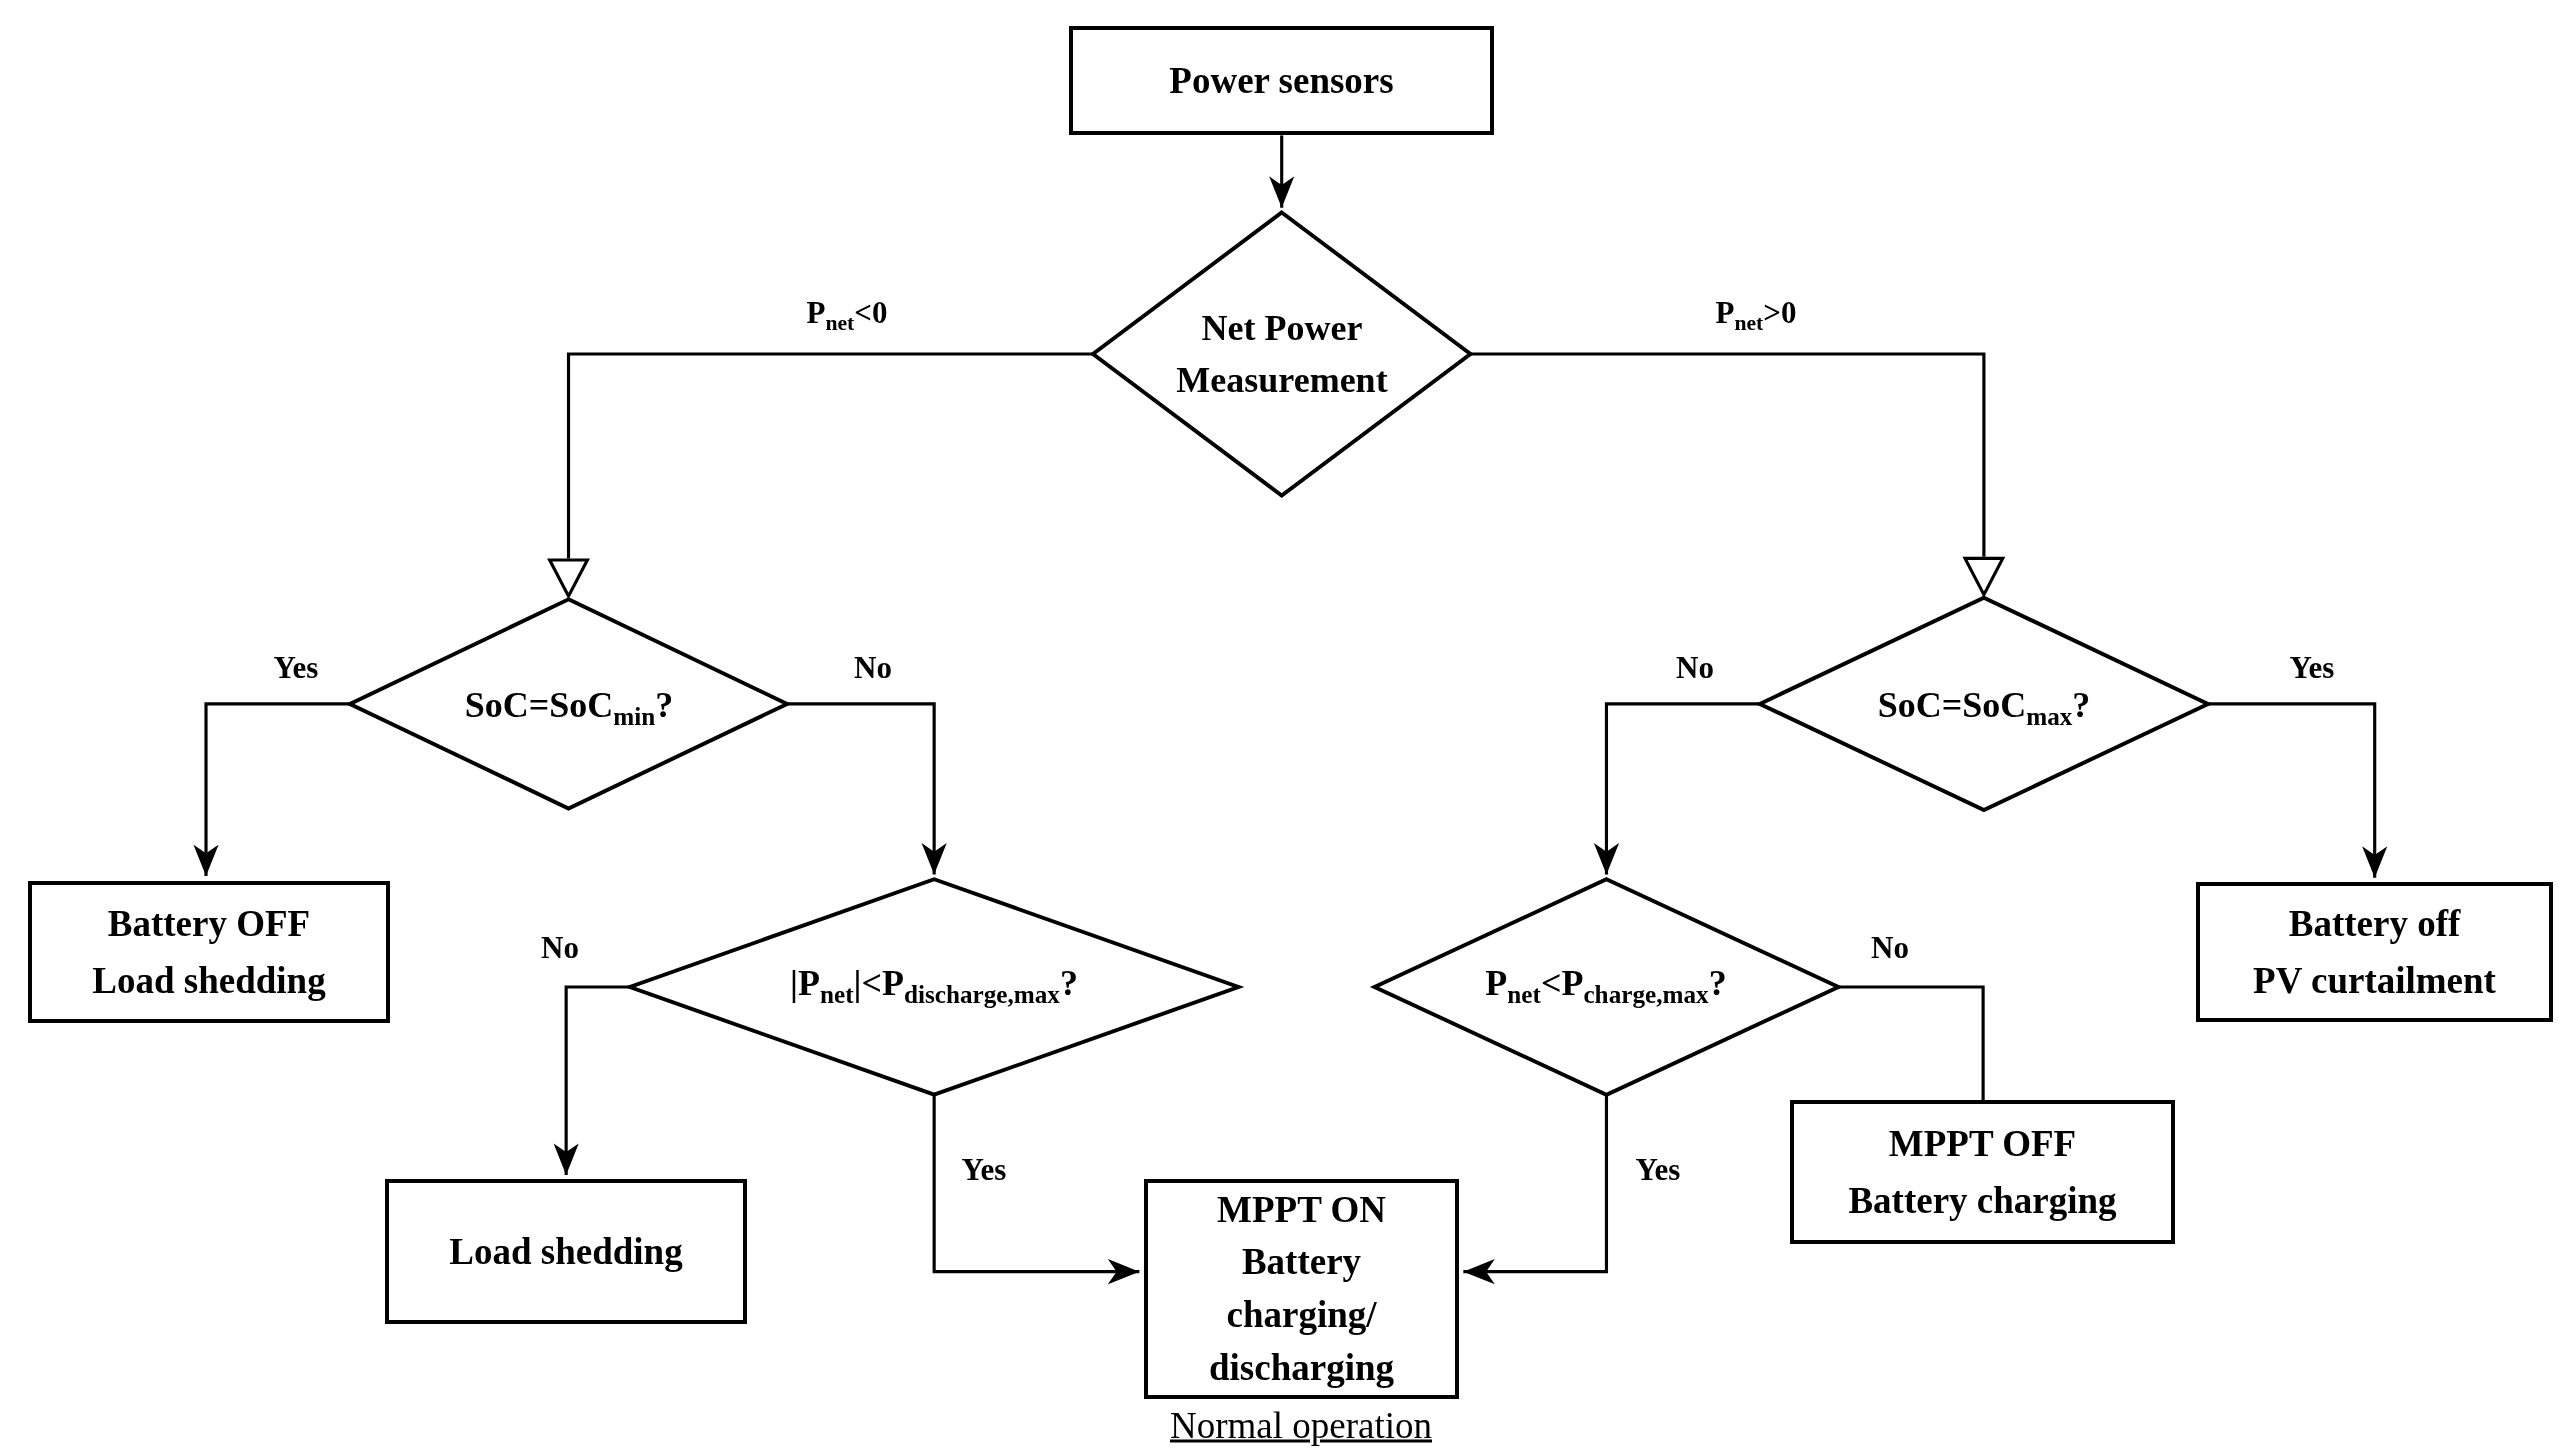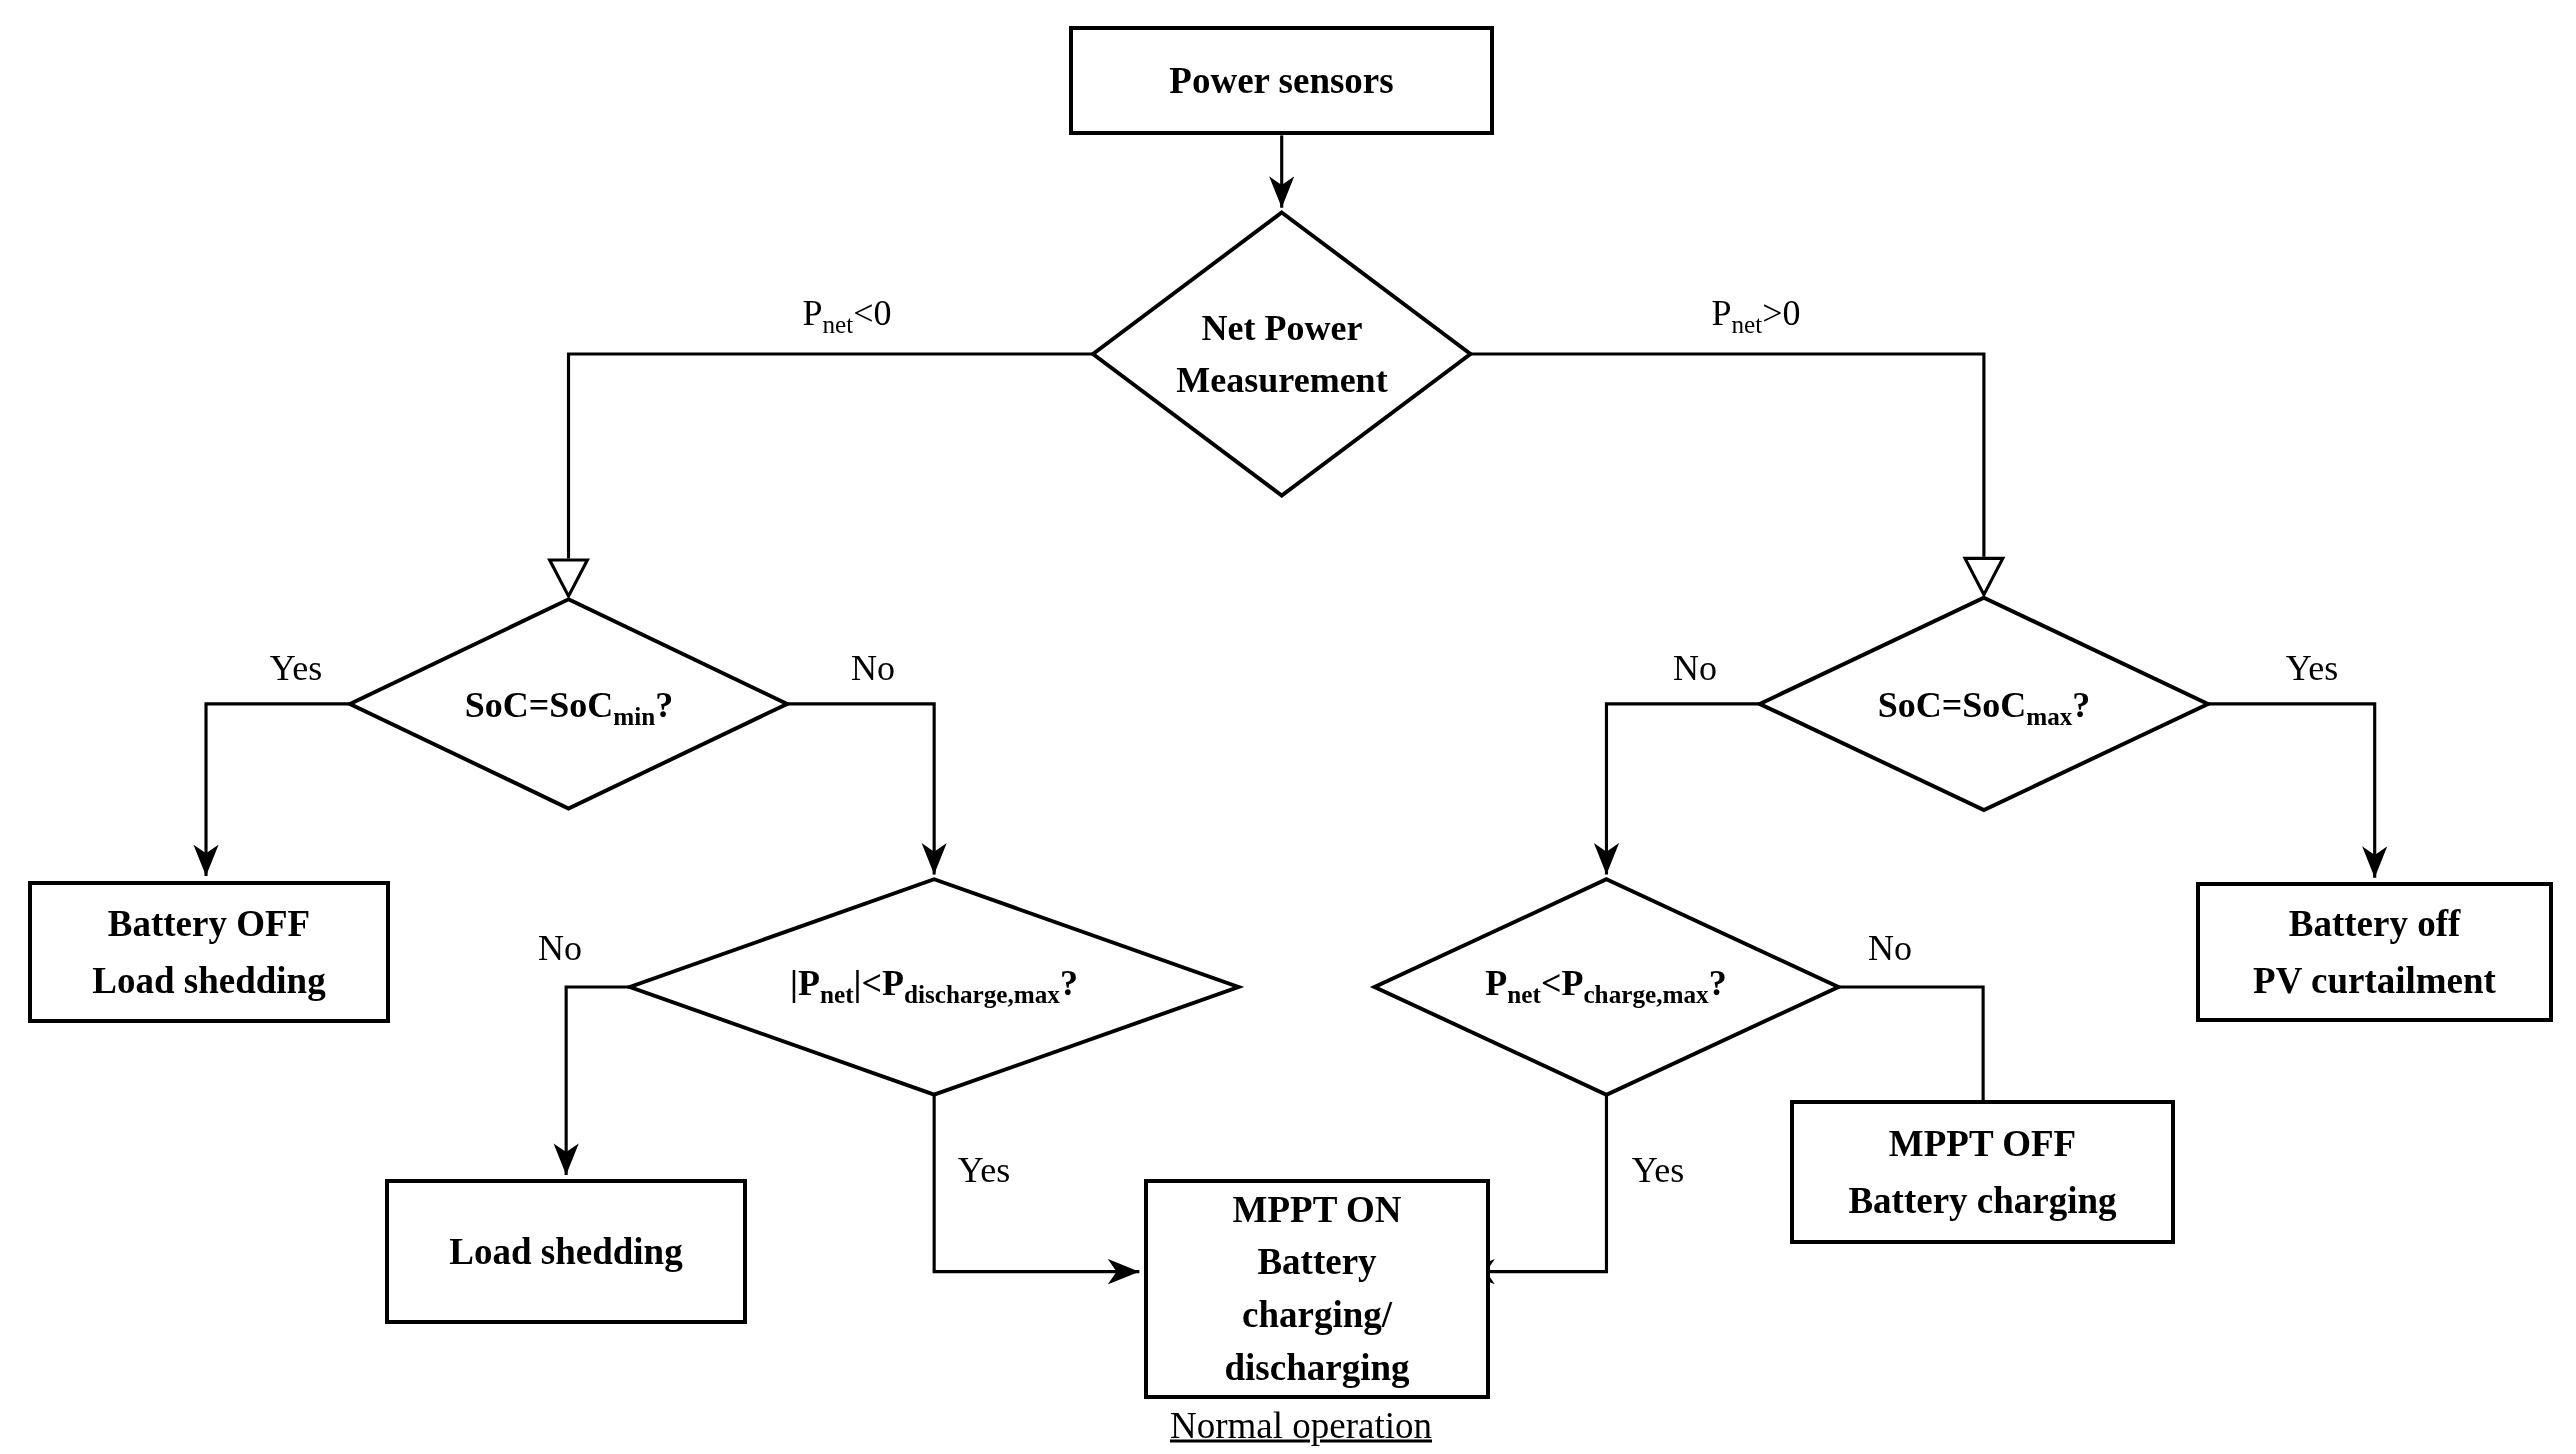--- a/index.html
+++ b/index.html
@@ -13,21 +13,21 @@
     font-weight:bold;box-sizing:border-box;
   }
   .box{border:4.7px solid #000;background:#ffffff;font-size:37px;line-height:1.55;}
   .box-tight{line-height:1.42;}
   .dlabel{
     position:absolute;transform:translate(-50%,-50%);text-align:center;
     font-weight:bold;font-size:36px;line-height:1.45;white-space:nowrap;
   }
   .elabel{
     position:absolute;transform:translate(-50%,-50%);
-    font-size:36px;font-weight:normal;white-space:nowrap;
+    font-size:31px;font-weight:bold;white-space:nowrap;
   }
   sub{font-size:70%;line-height:0;}
   .caption{
     position:absolute;transform:translate(-50%,-50%);
     font-size:37px;font-weight:normal;white-space:nowrap;text-decoration:underline;
   }
 </style>
 </head>
 <body>
 
@@ -77,21 +77,21 @@
 
   <div class="node box" style="left:28px;top:881px;width:362px;height:142px;">
       <div>Battery OFF</div>
       <div>Load shedding</div>
     </div>
 
   <div class="node box" style="left:385px;top:1179px;width:362px;height:145px;">
     <div>Load shedding</div>
   </div>
 
-  <div class="node box box-tight" style="left:1144px;top:1179px;width:346px;height:220px;">
+  <div class="node box box-tight" style="left:1144px;top:1179px;width:315px;height:220px;">
       <div>MPPT ON</div>
       <div>Battery</div>
       <div>charging/</div>
       <div>discharging</div>
     </div>
 
   <div class="node box" style="left:1790px;top:1100px;width:385px;height:144px;">
       <div>MPPT OFF</div>
       <div>Battery charging</div>
     </div>

